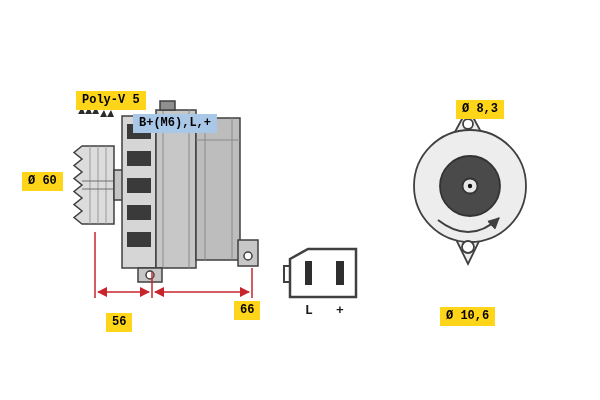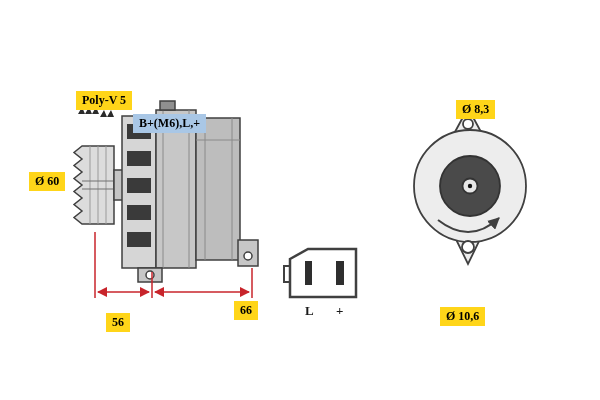--- a/index.html
+++ b/index.html
@@ -1,18 +1,18 @@
 <!DOCTYPE html>
 <html><head>
 <meta charset="utf-8">
 <style>
   html,body { margin:0; padding:0; background:#fff; }
   .stage {
     position:relative; width:600px; height:400px; background:#ffffff;
-    font-family:Liberation Serif, serif; overflow:hidden;border-radius:25px;
+    font-family:Liberation Mono, monospace; overflow:hidden;border-radius:25px;
   }
   .stage svg { position:absolute; left:0; top:0; }
   .lbl {
     position:absolute; font-weight:bold; font-size:12px; color:#000;
     padding:2px 6px; line-height:1.25; white-space:nowrap;
   }
   .lbl-yellow { background:#ffd519; }
   .lbl-blue   { background:#a9c7e6; }
   .pin-label {
     position:absolute; font-weight:bold; font-size:13px; color:#1a1a1a;
@@ -106,21 +106,21 @@
       <circle cx="468" cy="124" r="5" fill="#ffffff"></circle>
       <circle cx="468" cy="247" r="6" fill="#ffffff"></circle>
       <path d="M438,220 Q470,245 499,218" fill="none" stroke-width="2" marker-end="url(#arrDark)"></path>
     </g>
   </svg>
 
   <div class="lbl lbl-yellow" style="left:76px; top:91px;">Poly-V 5</div>
 
   <div class="lbl lbl-blue" style="left:133px; top:97px;margin-top:17px;">B+(M6),L,+</div>
 
-  <div class="lbl lbl-yellow" style="left:29px; top:172px;">Ø 60</div>
+  <div class="lbl lbl-yellow" style="left:22px; top:172px;">Ø 60</div>
 
   <div class="lbl lbl-yellow" style="left:106px; top:313px;">56</div>
 
   <div class="lbl lbl-yellow" style="left:202px; top:301px;margin-left:32px;">66</div>
 
   <div class="lbl lbl-yellow" style="left:456px; top:100px;">Ø 8,3</div>
 
   <div class="lbl lbl-yellow" style="left:440px; top:283px;margin-top:24px;">Ø 10,6</div>
 
   <div class="pin-label" style="left:305px; top:303px;">L</div>

